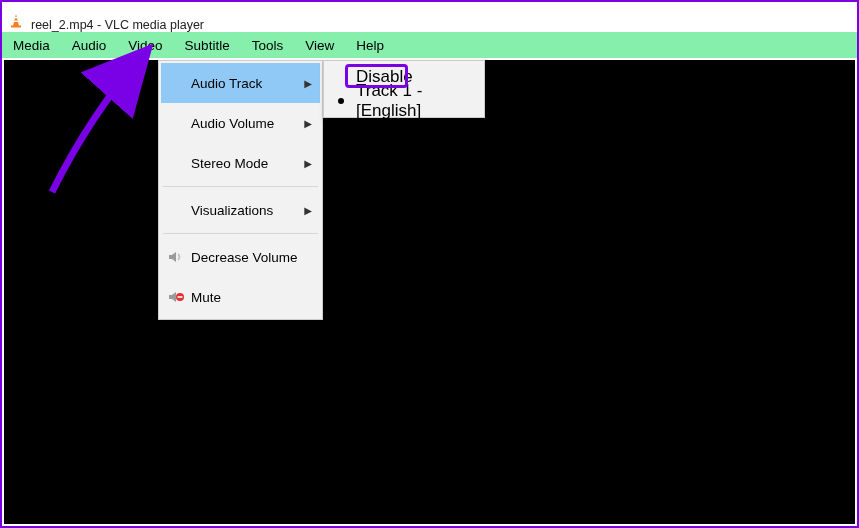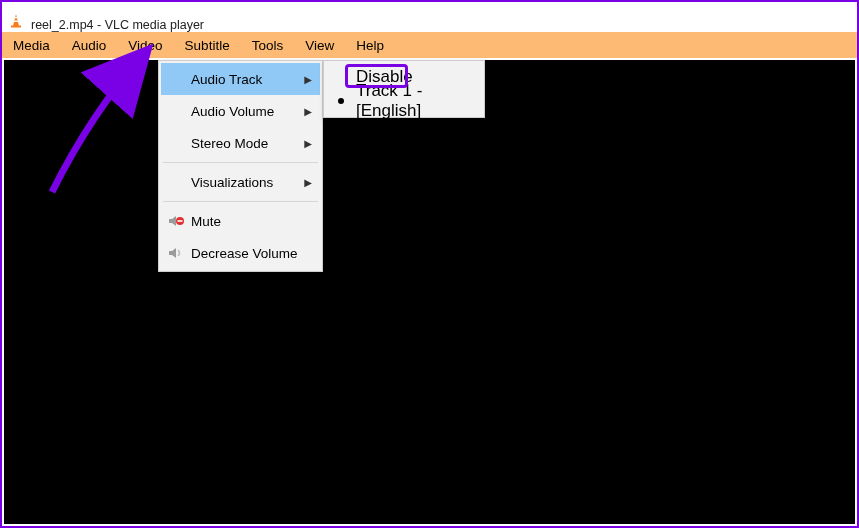--- a/index.html
+++ b/index.html
@@ -1,25 +1,25 @@
 <!DOCTYPE html>
 <html><head>
 <meta charset="utf-8">
 <style>
   * { box-sizing: border-box; margin: 0; padding: 0; font-family: "Segoe UI", Tahoma, sans-serif; }
   html, body { width: 859px; height: 528px; overflow: hidden; }
   .window { width: 859px; height: 528px; border: 2px solid #7a00e6; background: #fff; position: relative; }
   .titlebar { height: 30px; background: #fff; display: flex; align-items: flex-end; padding: 0 6px; font-size: 12.5px; color: #222; }
   .titlebar .vlc { margin-right: 7px; }
-  .menubar { height: 26px; background: #fdba74; display: flex; align-items: stretch; font-size: 13.5px; color: #000; border-bottom: 0; }
+  .menubar { height: 26px; background: #86efac; display: flex; align-items: stretch; font-size: 13.5px; color: #000; border-bottom: 0; }
   .menubar .item { padding: 4px 11px; cursor: default; display: flex; align-items: center; }
   .video { position: absolute; left: 2px; right: 2px; top: 58px; bottom: 2px; background: #000; }
   
   .dropdown { position: absolute; left: 156px; top: 58px; width: 165px; background: #f2f2f2; border: 1px solid #ccc; box-shadow: 2px 3px 6px rgba(0,0,0,0.25); padding: 2px; font-size: 13.5px; }
-  .dropdown .row { display: flex; align-items: center; height: 32px; padding: 0 8px 0 30px; position: relative; cursor: default; }
+  .dropdown .row { display: flex; align-items: center; height: 40px; padding: 0 8px 0 30px; position: relative; cursor: default; }
   .dropdown .row.hl { background: #90c8f6; }
   .dropdown .row .arrow { position: absolute; right: 8px; font-size: 10px; color: #333; }
   .dropdown .row .lefticon { position: absolute; left: 6px; width: 18px; display: flex; justify-content: center; }
   .dropdown hr { border: none; border-top: 1px solid #d6d6d6; margin: 3px 2px; }
   
   .submenu { position: absolute; left: 321px; top: 58px; width: 162px; background: #f2f2f2; border: 1px solid #ccc; box-shadow: 2px 3px 6px rgba(0,0,0,0.25); padding: 4px 2px; font-size: 17px; }
   .submenu .row { display: flex; align-items: center; height: 24px; padding: 0 8px 0 30px; position: relative; cursor: default; }
   .submenu .row .radio { position: absolute; left: 12px; width: 6px; height: 6px; background: #000; border-radius: 50%; }
   .highlight-box { border: 3px solid #7a00e6; border-radius: 4px; position: absolute; }
   .annot-arrow { position: absolute; pointer-events: none; }
@@ -69,34 +69,34 @@
     <hr>
     <div class="row">
       <span>Visualizations</span>
       <span class="arrow">▶</span>
     </div>
     <hr>
     <div class="row">
       <span class="lefticon">
         <svg width="16" height="14" viewBox="0 0 16 14">
           <polygon points="1,5 4,5 8,2 8,12 4,9 1,9" fill="#9a9a9a"></polygon>
+          <path d="M10 4 Q13 7 10 10" stroke="#bdbdbd" stroke-width="1.6" fill="none"></path>
+        </svg>
+      </span>
+      <span>Decrease Volume</span>
+    </div>
+    <div class="row">
+      <span class="lefticon">
+        <svg width="16" height="14" viewBox="0 0 16 14">
+          <polygon points="1,5 4,5 8,2 8,12 4,9 1,9" fill="#9a9a9a"></polygon>
           <circle cx="12" cy="7" r="4" fill="#e03030"></circle>
           <rect x="9.5" y="6.2" width="5" height="1.6" fill="#fff"></rect>
         </svg>
       </span>
       <span>Mute</span>
-    </div>
-    <div class="row">
-      <span class="lefticon">
-        <svg width="16" height="14" viewBox="0 0 16 14">
-          <polygon points="1,5 4,5 8,2 8,12 4,9 1,9" fill="#9a9a9a"></polygon>
-          <path d="M10 4 Q13 7 10 10" stroke="#bdbdbd" stroke-width="1.6" fill="none"></path>
-        </svg>
-      </span>
-      <span>Decrease Volume</span>
     </div>
   </div>
 
   <div class="submenu">
     <div class="row">
       <span>Disable</span>
     </div>
     <div class="row">
       <span class="radio"></span>
       <span>Track 1 - [English]</span>

